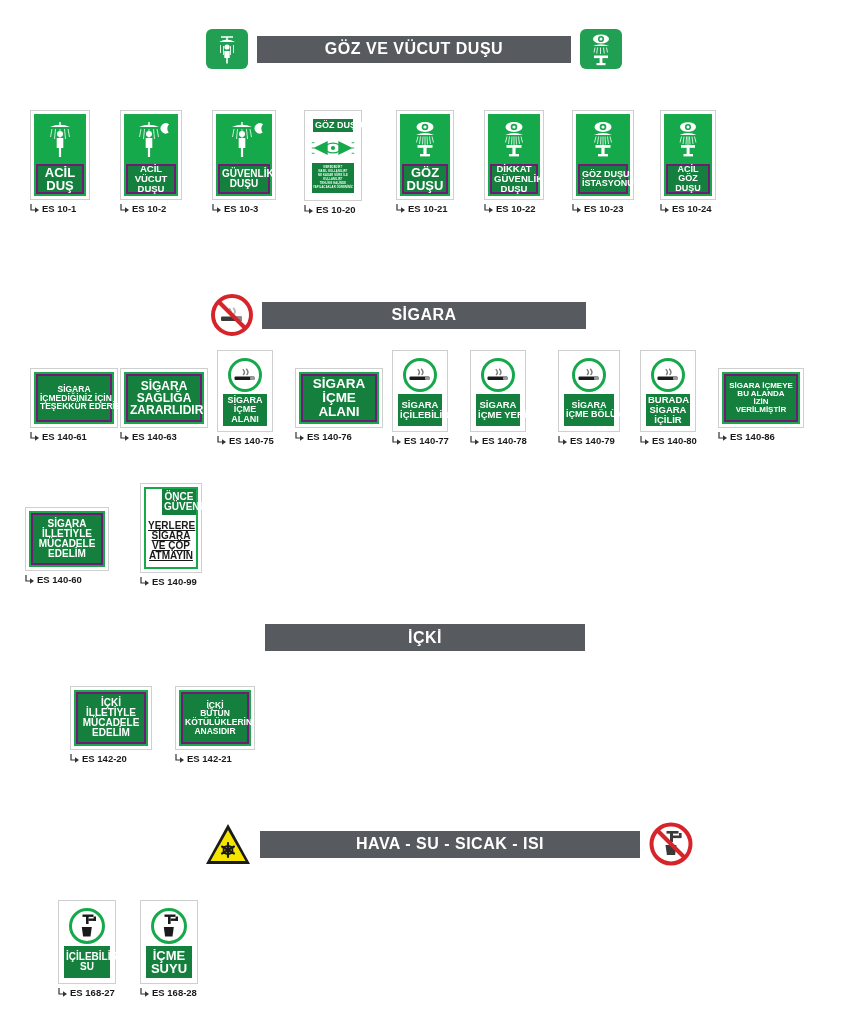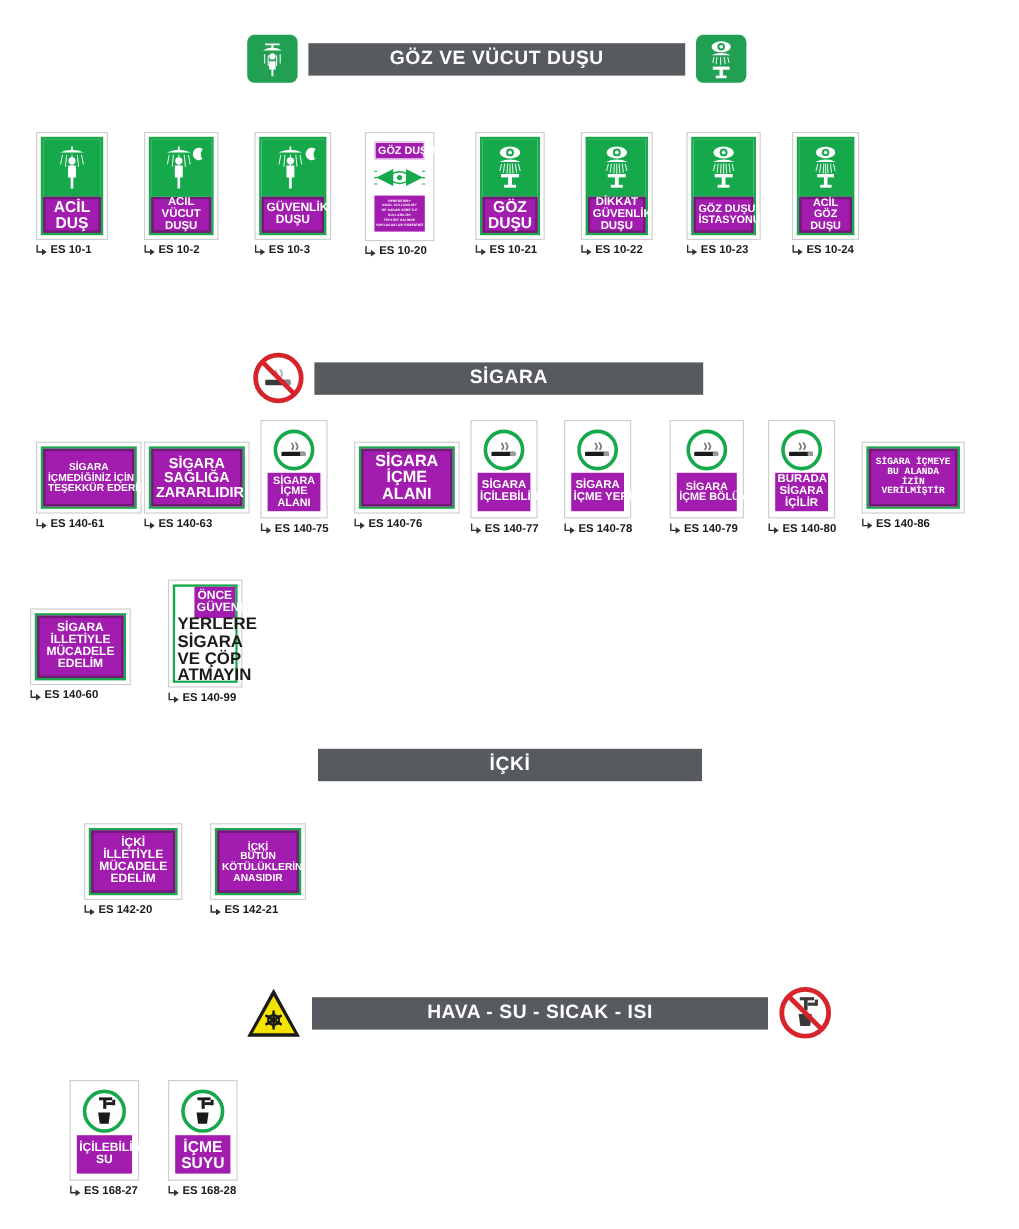--- a/index.html
+++ b/index.html
@@ -37,21 +37,21 @@
     padding: 3px;
     display: flex; flex-direction: column;
     align-items: stretch;
   }
   .sign-inner {
     border: 2px solid #1aa84a;
     display: flex; flex-direction: column;
   }
   
   .panel {
-    background: #a21caf;
+    background: #15803d;
     color: #ffffff;
     text-align: center;
     font-weight: bold;
     line-height: 1.02;
     display: flex; flex-direction: column; justify-content: center;
     padding: 2px 2px;
   }
   .panel.outline { border: 2px solid #701a75; }
   .panel.white { background: #ffffff; color: #1a1a1a; }
   .panel span { display: block; white-space: nowrap; }
@@ -550,21 +550,21 @@
       <div class="code">
         <svg class="arrow" viewBox="0 0 10 9">
           <path d="M1 0v6h6" stroke="#333" stroke-width="1.2" fill="none"></path>
           <path d="M5 3.2l4 2.8-4 2.8z" fill="#333"></path>
         </svg>
         <span>ES 140-80</span>
       </div>
     </div>
 
     <div class="item" style="width:86px; padding-top:18px;">
-      <div class="sign" style="width:86px;font-family:Liberation Mono, monospace;">
+      <div class="sign" style="width:86px;">
         <div class="sign-inner">
           <div class="panel outline" style="height:48px; font-size:8px;">
             <span>SİGARA İÇMEYE</span>
             <span>BU ALANDA</span>
             <span>İZİN</span>
             <span>VERİLMİŞTİR</span>
           </div>
         </div>
       </div>
       <div class="code">
@@ -599,21 +599,21 @@
       </div>
     </div>
 
     <div class="item" style="width:80px;">
       <div class="sign" style="width:62px;">
         <div class="sign-inner" style="border-color:#16a94b;">
           <div class="panel" style="height:26px; font-size:10px;margin-left:16px;">
             <span>ÖNCE</span>
             <span>GÜVENLİK</span>
           </div>
-          <div class="panel white" style="height:52px; font-size:14px;">
+          <div class="panel white" style="height:52px; font-size:10px;text-decoration:underline;">
             <span>YERLERE</span>
             <span>SİGARA</span>
             <span>VE ÇÖP</span>
             <span>ATMAYIN</span>
           </div>
         </div>
       </div>
       <div class="code">
         <svg class="arrow" viewBox="0 0 10 9">
           <path d="M1 0v6h6" stroke="#333" stroke-width="1.2" fill="none"></path>

